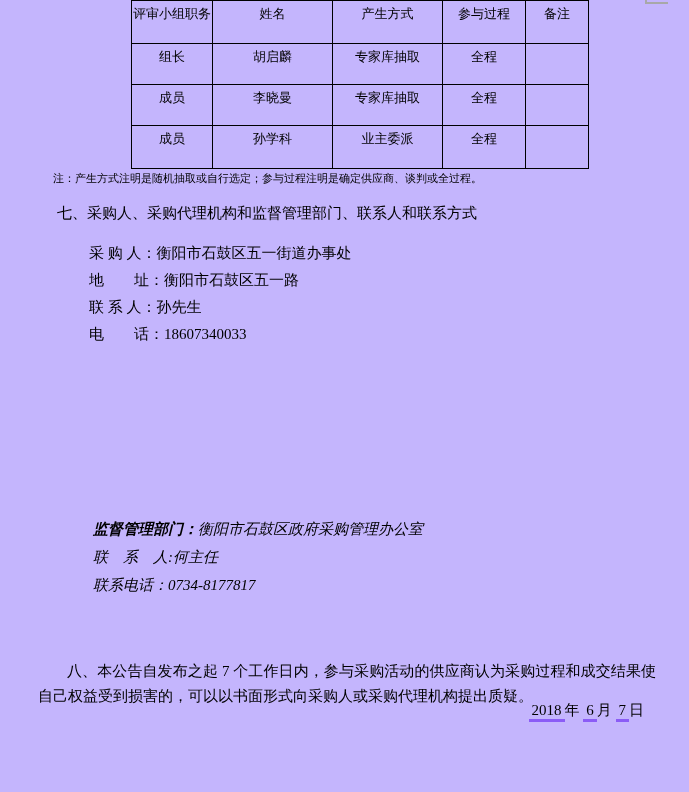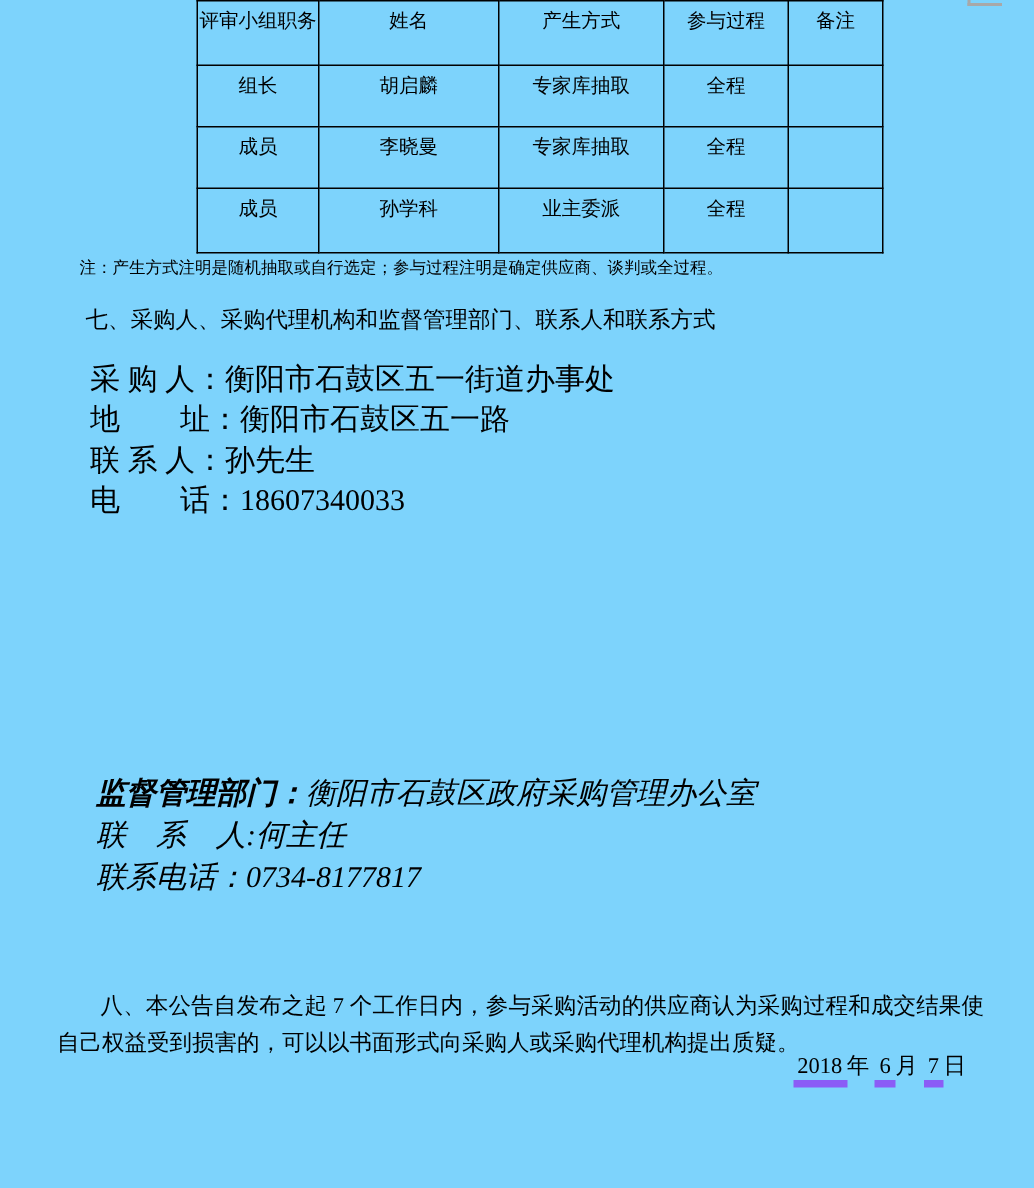--- a/index.html
+++ b/index.html
@@ -2,21 +2,21 @@
 <html><head>
 <meta charset="utf-8">
 <style>
   html,body { margin:0; padding:0; }
   body {
     width:689px; height:792px;
     background:#ffffff;
     font-family:"Liberation Serif","DejaVu Serif",serif;
     color:#000000;
   }
-  .page { position:relative; width:689px; height:792px; overflow:hidden; background:#7dd3fc; }
+  .page { position:relative; width:689px; height:792px; overflow:hidden; background:#c4b5fd; }
 
   
   .corner-fragment {
     position:absolute; left:645px; top:-2px; width:21px; height:4px;
     border-left:2px solid #a8a8a8; border-bottom:2px solid #a8a8a8;
   }
 
   table.review-table {
     position:absolute; left:131px; top:0px;
     border-collapse:collapse; table-layout:fixed;
@@ -34,41 +34,41 @@
   tr.data-row-last { height:43px; }
 
   .note {
     position:absolute; left:53px; top:171px;
     font-size:11px; white-space:nowrap;
   }
   .heading7 {
     position:absolute; left:57px; top:204px;
     font-size:15px; font-weight:normal; white-space:nowrap;
   }
-  .block { position:absolute; font-size:20px; }
+  .block { position:absolute; font-size:15px;margin-left:29px; }
   .block .line { line-height:27px; white-space:pre; }
   .purchaser  { left:60px; top:240px; }
   .agency     { left:60px; top:368px; }
   .supervisor { left:64px; top:515px;font-style:italic; }
   .supervisor .line { line-height:28px; }
   .bold { font-weight:bold; }
 
   .para8 {
     position:absolute; left:38px; top:631px; width:618px;
     font-size:15px; line-height:25px;
     text-indent:29px; text-align:justify;margin-top:28px;
   }
 
   .dateline {
     position:absolute; top:701px; right:45px;
     font-size:15px; white-space:nowrap;
   }
   .dateline .num {
     display:inline-block;
-    border-bottom:5px solid #8b5cf6;
+    border-bottom:3px solid #8b5cf6;
     padding:0 3px;
   }
 </style>
 </head>
 <body>
 
 <div class="page">
 
   <div class="corner-fragment"></div>
 

